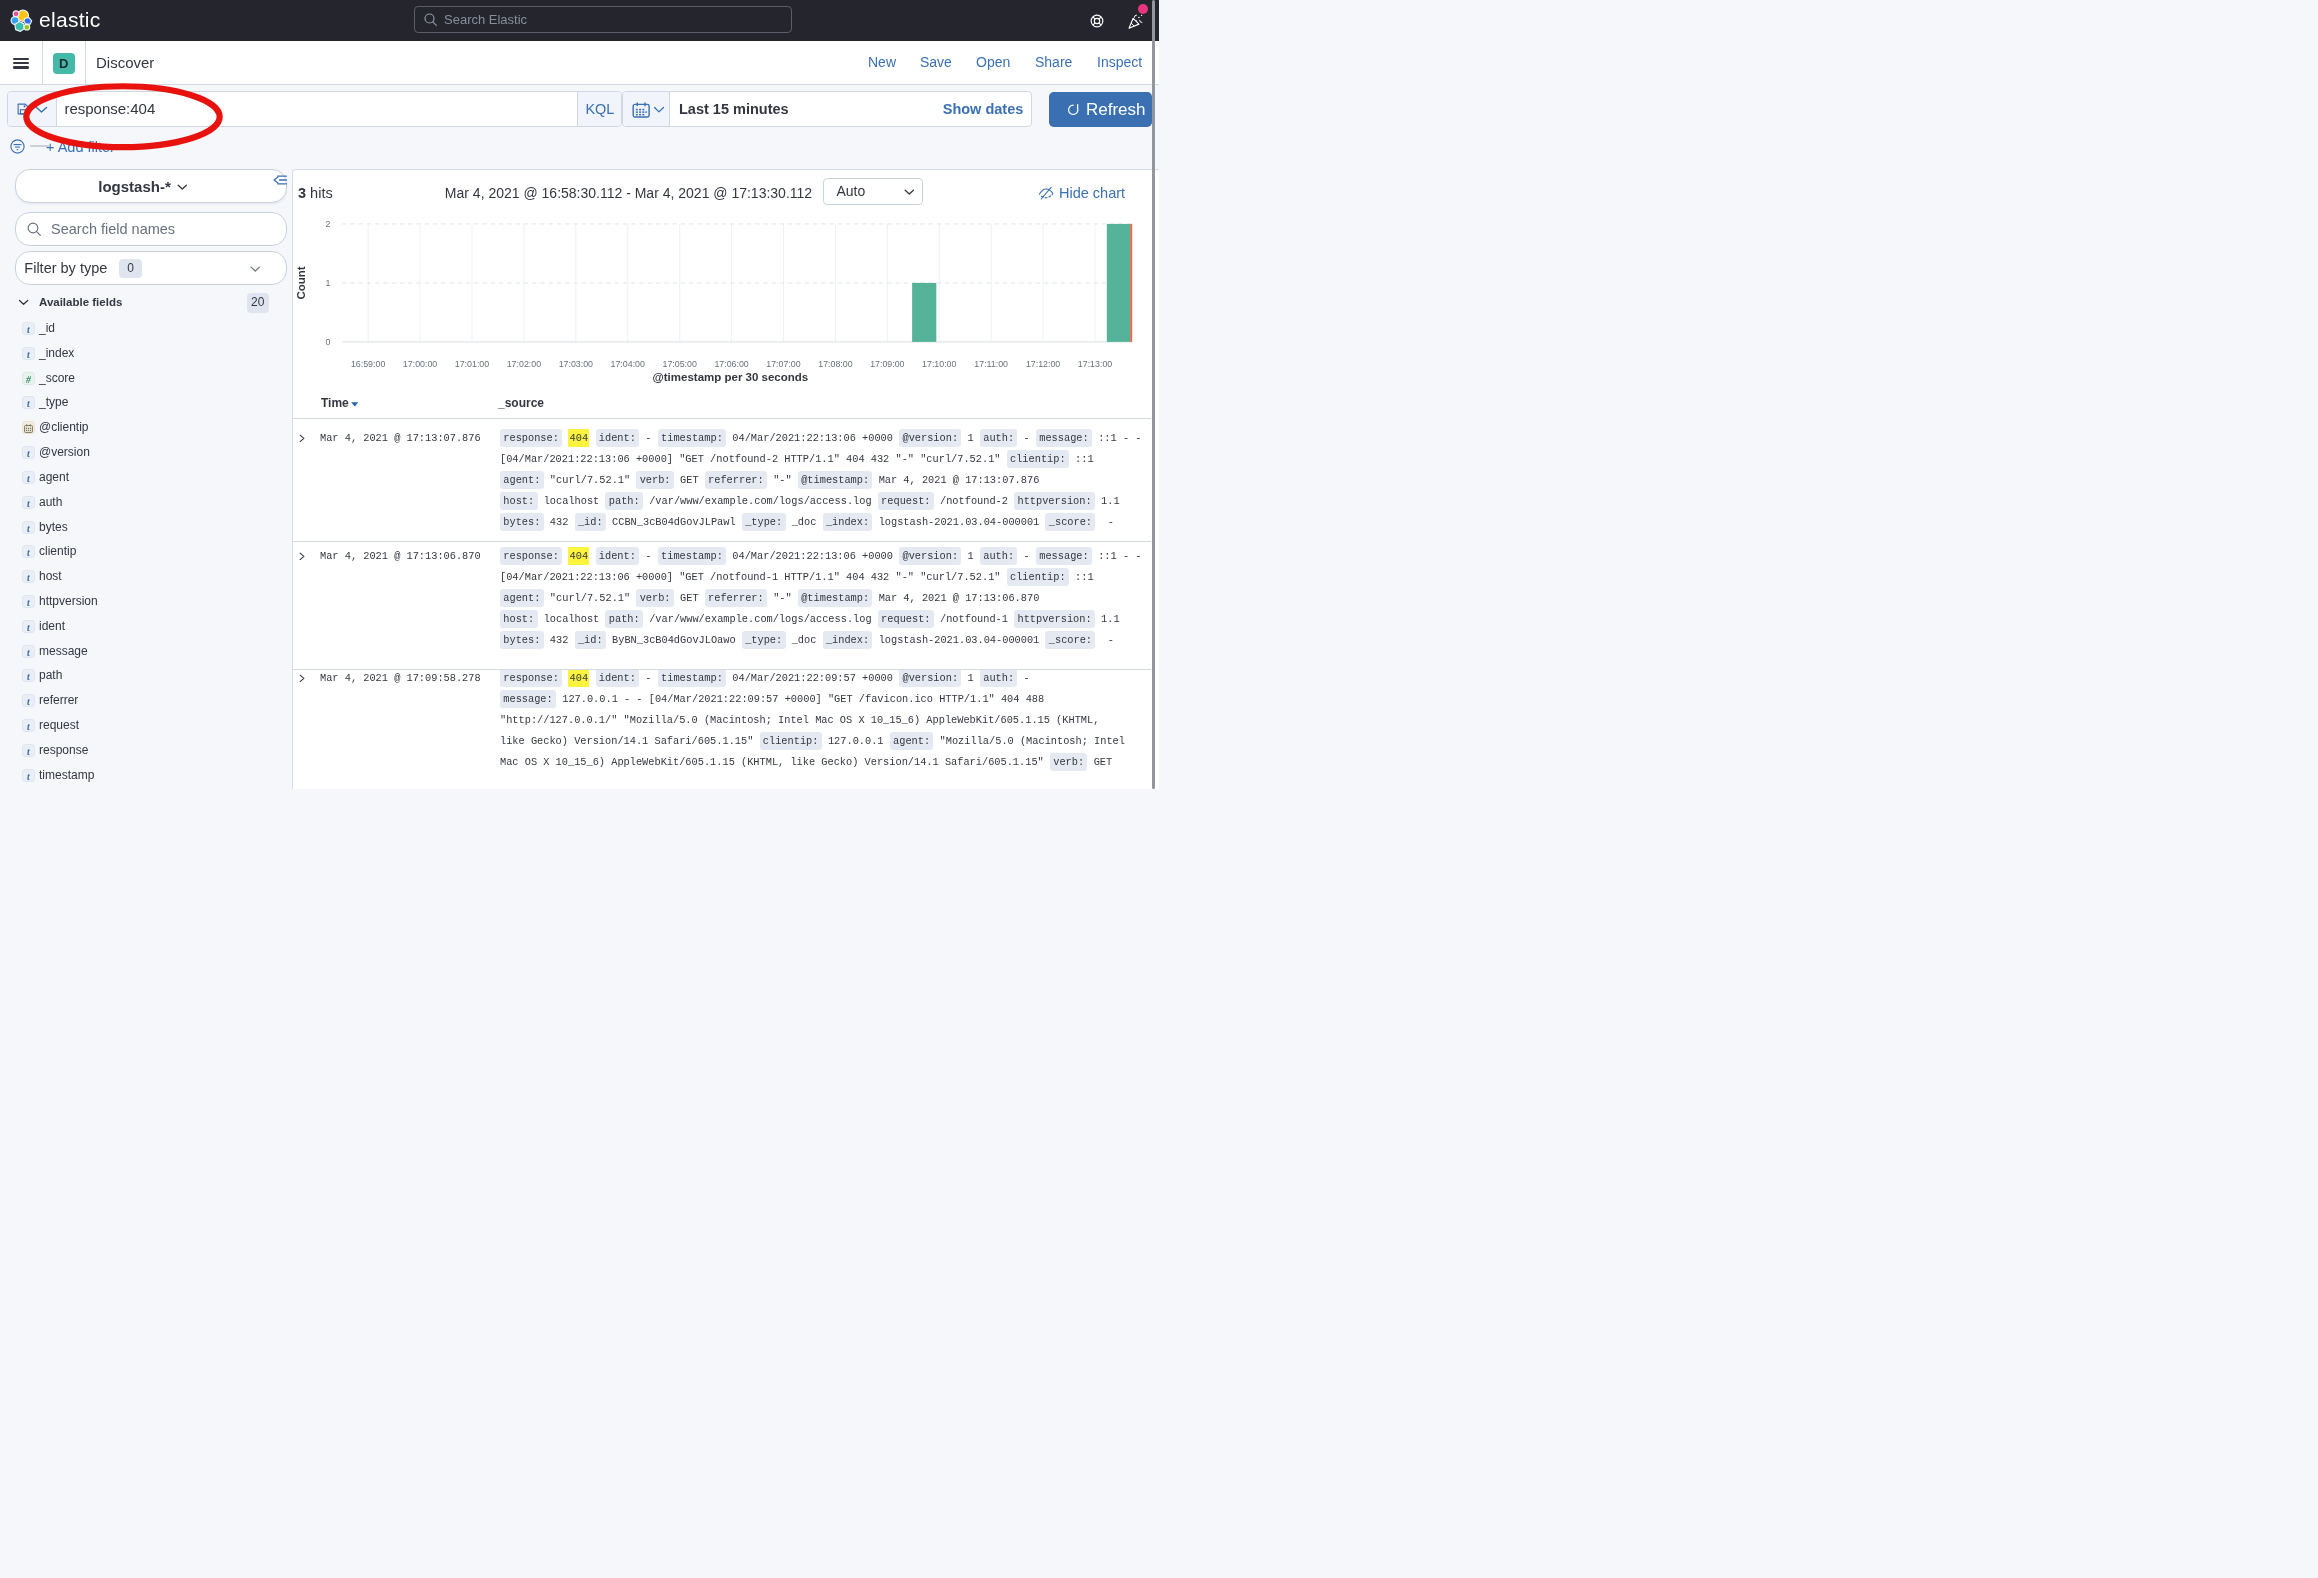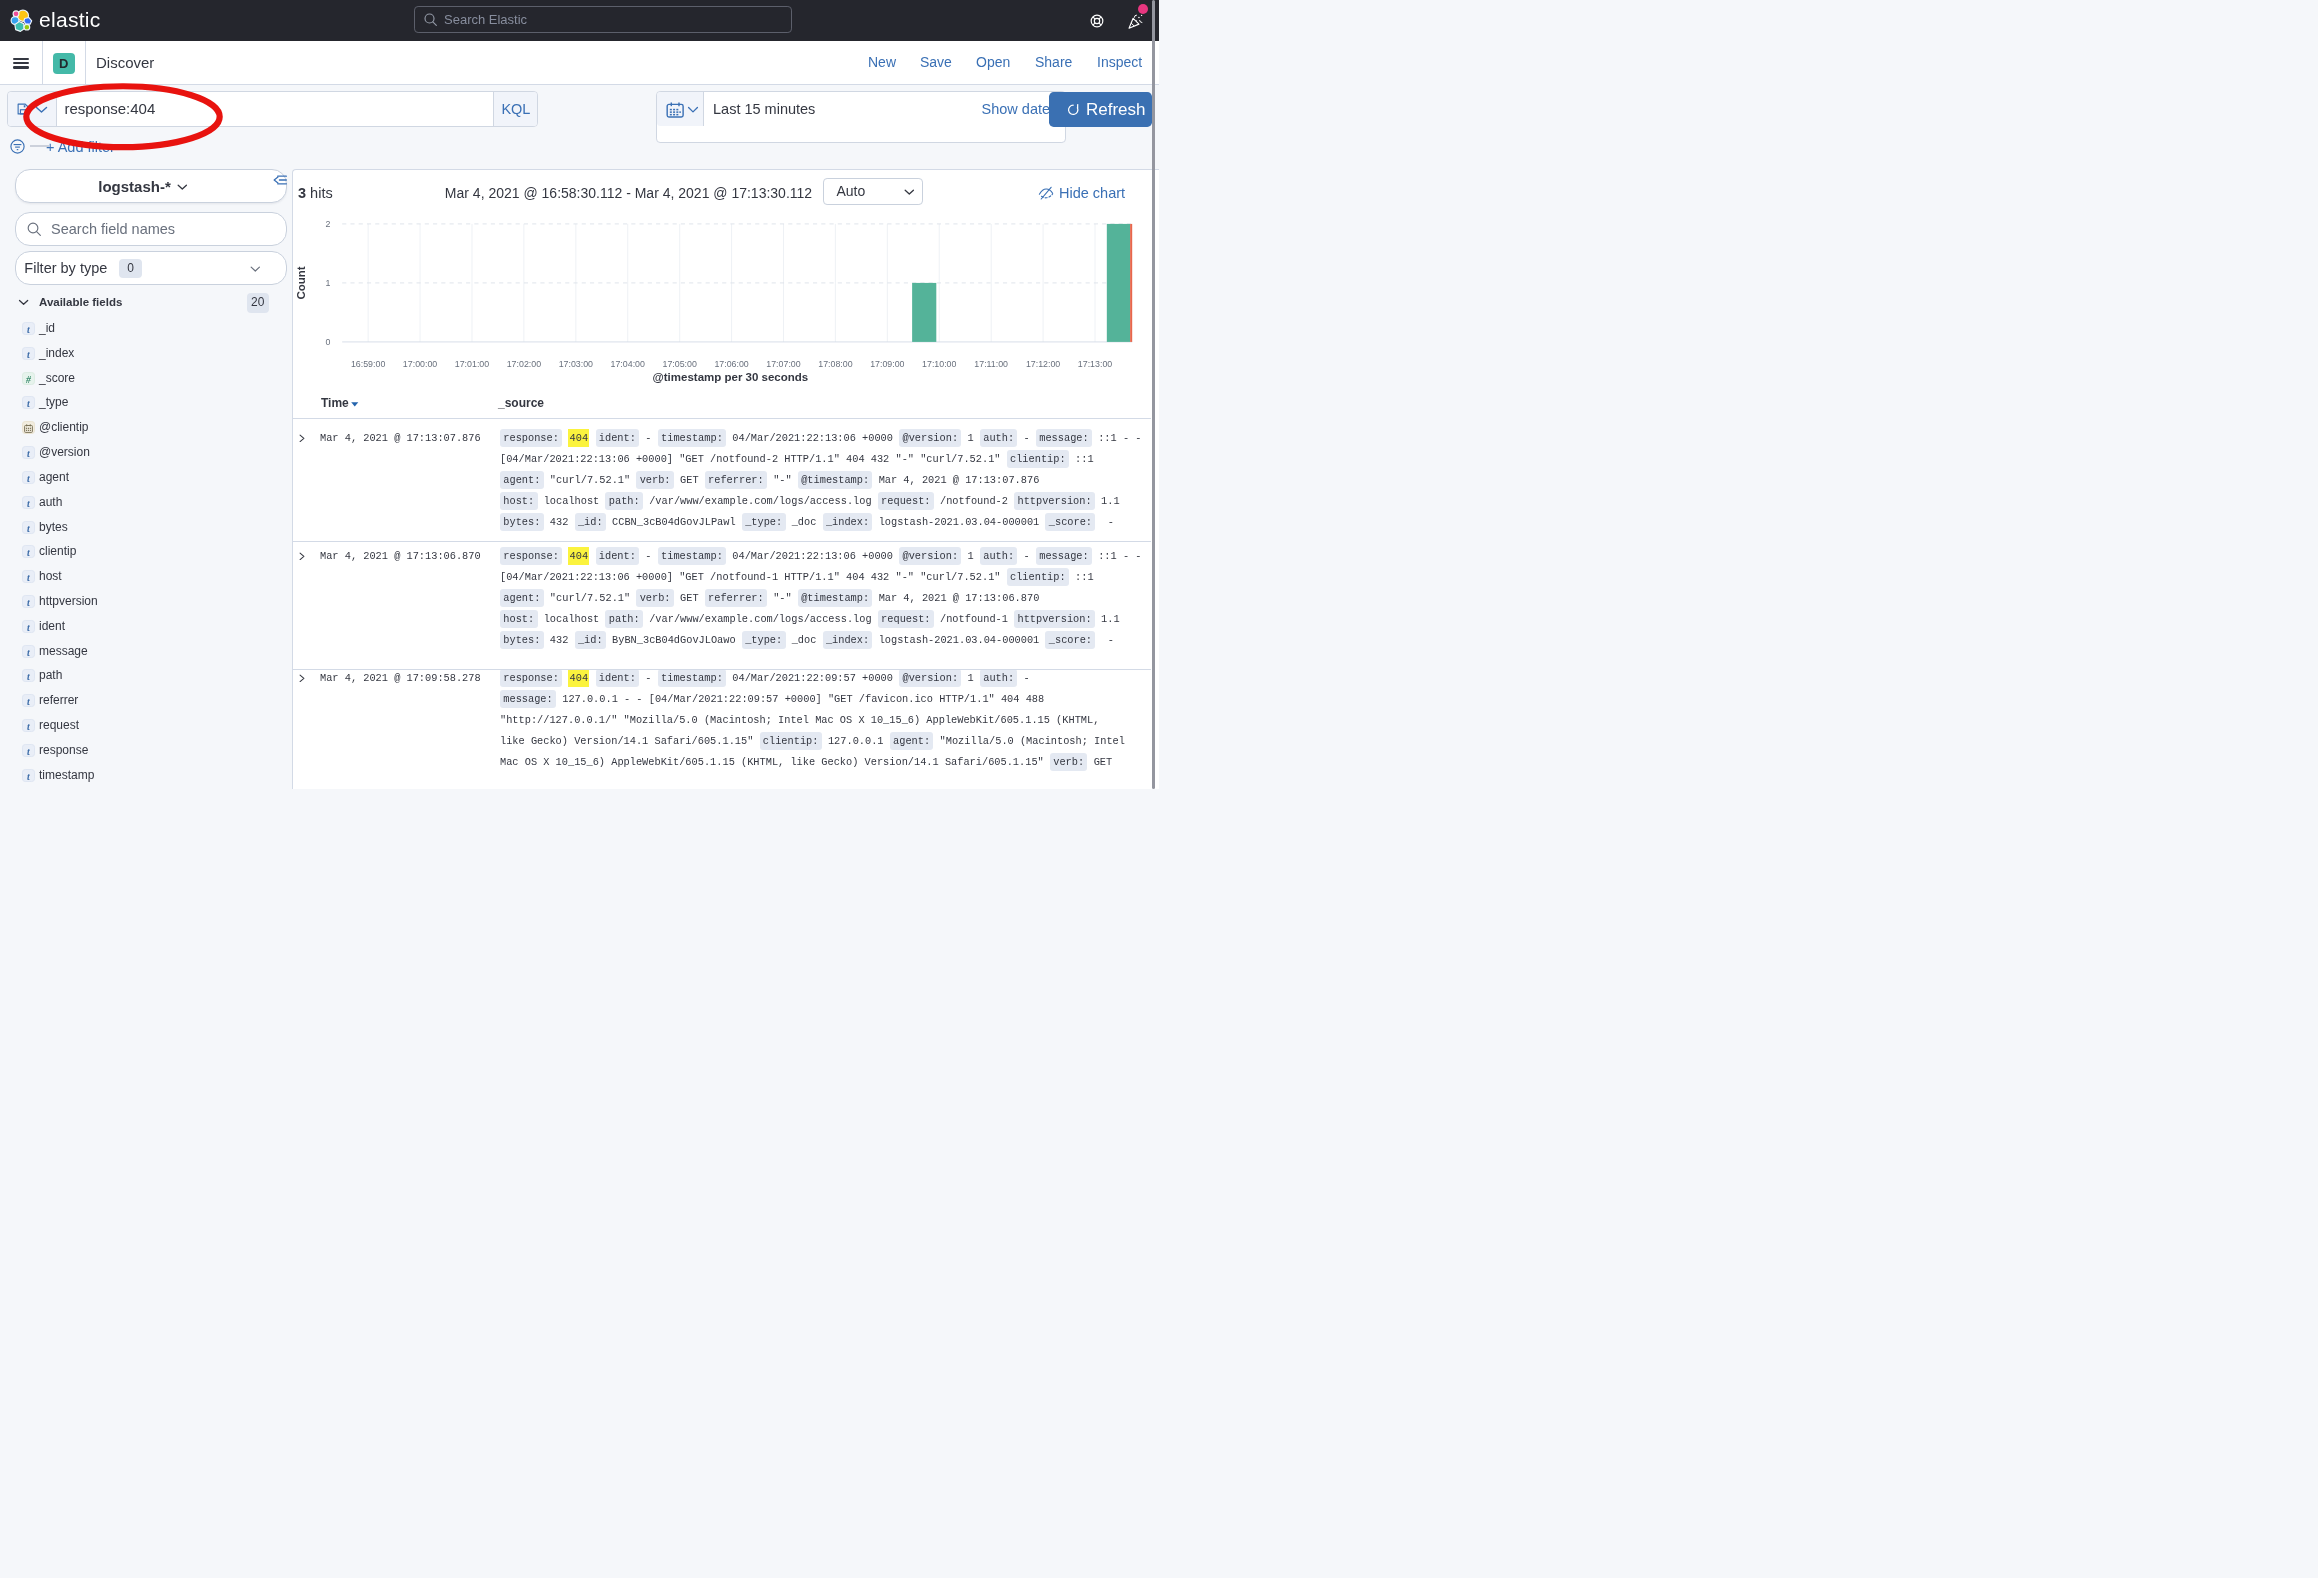--- a/index.html
+++ b/index.html
@@ -12,25 +12,25 @@
 #hsearch { position:absolute; left:414px; top:6.2px; width:378px; height:27px; border:0.9px solid #5c5f6b; border-radius:4.1px; }
 #hsearch span { position:absolute; left:29px; top:4.7px; font-size:13px; color:#878d9d; }
 
 #nav { position:absolute; left:0; top:41px; width:1159px; height:44px; background:#fff; border-bottom:0.9px solid #d3dae6; }
 .vsep { position:absolute; top:0; width:0.9px; height:43px; background:#d3dae6; }
 #burger div { position:absolute; left:13.3px; width:15.4px; height:2.2px; background:#343741; border-radius:1.2px; }
 #dbadge { position:absolute; left:53px; top:12px; width:21.6px; height:21px; background:#44b9a8; border-radius:4.1px; text-align:center; line-height:21px; font-size:13px; font-weight:bold; color:#22292e; }
 #navtitle { position:absolute; left:96px; top:0; height:43px; line-height:43px; font-size:15px; color:#343741; }
 .navlink { position:absolute; top:0; height:43px; line-height:43px; font-size:14px; color:#3a70b5; }
 
-#qbar { position:absolute; left:7.4px; top:91px; width:531px; height:36px; background:#fff; border:0.9px solid #d0d7e2; border-radius:4.1px; }
+#qbar { position:absolute; left:7.4px; top:91px; width:615px; height:36px; background:#fff; border:0.9px solid #d0d7e2; border-radius:4.1px; }
 #qprep { position:absolute; left:0; top:0; width:49px; height:34px; background:#f1f4fa; border-right:0.9px solid #d0d7e2; border-radius:3.5px 0 0 3.5px; }
 #qtext { position:absolute; left:56px; top:0; height:34px; line-height:34px; font-size:15px; color:#343741; }
 #kql { position:absolute; right:0; top:0; width:44px; height:34px; background:#f1f4fa; border-left:0.9px solid #d0d7e2; border-radius:0 3.5px 3.5px 0; text-align:center; line-height:34px; font-size:14.5px; color:#3a70b5; }
-#dpick { position:absolute; left:656px; top:91px; width:410px; height:52px; background:#fff; border:0.9px solid #d0d7e2; border-radius:4.1px; }
+#dpick { position:absolute; left:622px; top:91px; width:410px; height:36px; background:#fff; border:0.9px solid #d0d7e2; border-radius:4.1px;font-weight:bold; }
 #dprep { position:absolute; left:0; top:0; width:47px; height:34px; background:#f1f4fa; border-right:0.9px solid #d0d7e2; border-radius:3.5px 0 0 3.5px; }
 #dtext { position:absolute; left:56px; top:0; height:34px; line-height:34px; font-size:14.5px; color:#343741; }
 #showdates { position:absolute; right:7.7px; top:0; height:34px; line-height:34px; font-size:14.5px; color:#3a70b5; }
 #refresh { position:absolute; left:1049px; top:92px; width:103px; height:35px; background:#3a70b2; border-radius:4.7px; }
 #refresh span { position:absolute; left:37px; top:0; height:35px; line-height:35px; font-size:17px; color:#fff; }
 
 #addfilter { position:absolute; left:46px; top:137px; height:20px; line-height:20px; font-size:14.5px; color:#3a70b5; }
 #fdash { position:absolute; left:30px; top:145px; width:19px; height:1.5px; background:#ccd1db; }
 
 .sbox { position:absolute; left:15px; width:272px; background:#fff; border:0.9px solid #c9d1dd; border-radius:15px; }

